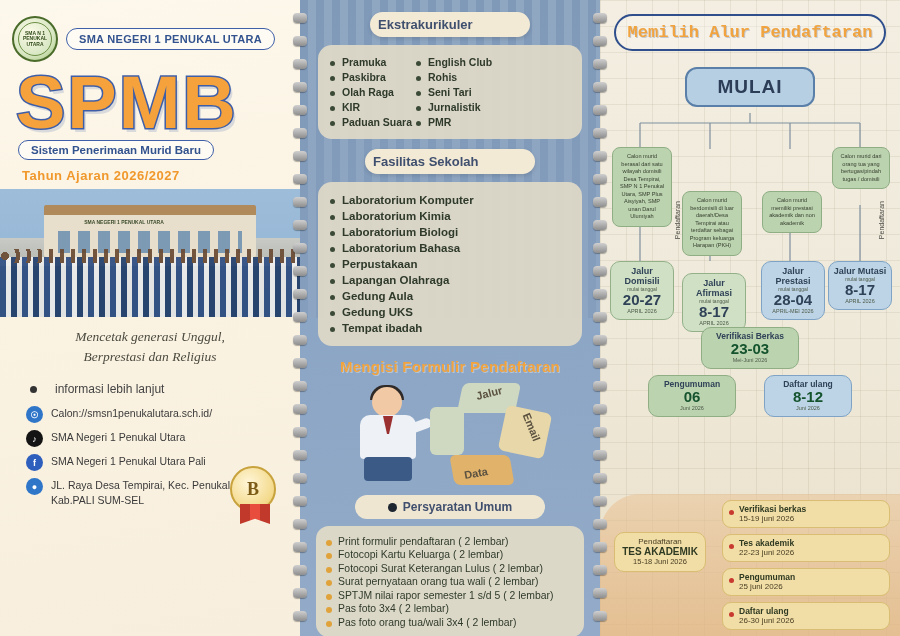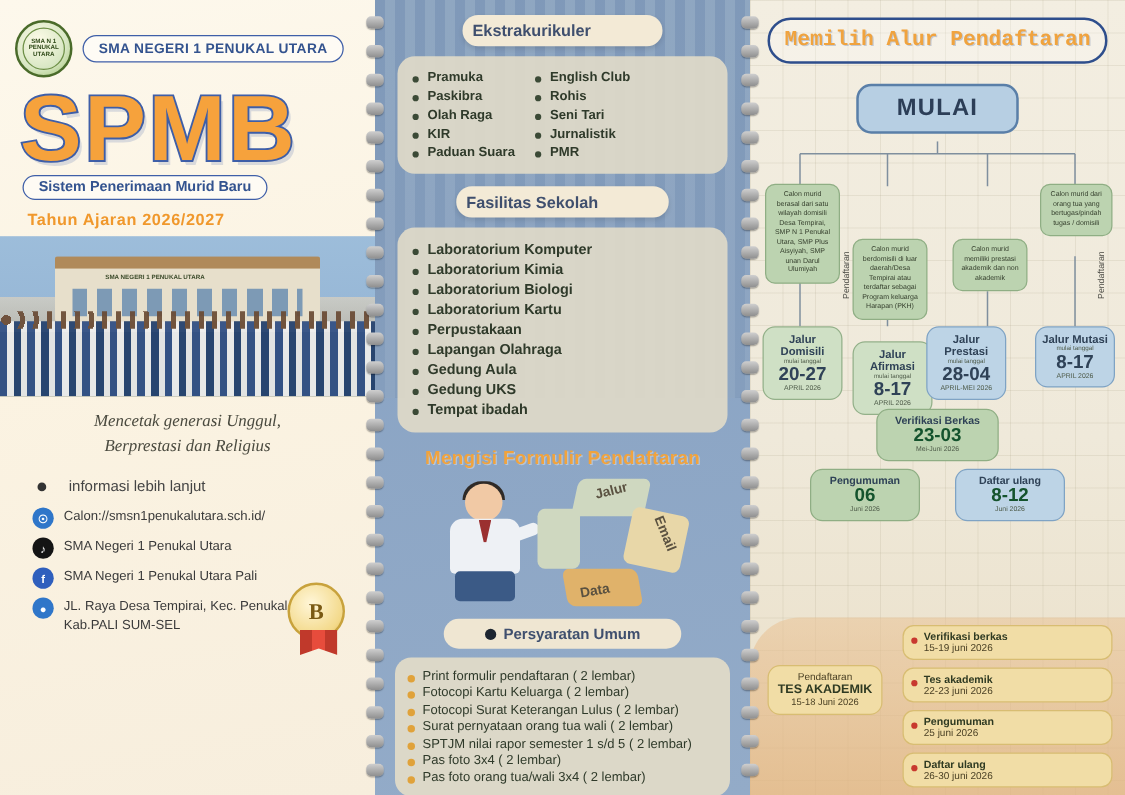--- a/index.html
+++ b/index.html
@@ -113,21 +113,21 @@
   .card-hd{
     position:relative; z-index:3; margin: 2px auto 0 auto; width: 160px; text-align:left;
     background:#f3ead6; border-radius: 14px; padding: 5px 8px;
     font-weight:bold; color:#3f4f6e; font-size: 13px;
     box-shadow: 0 2px 4px rgba(0,0,0,.12);
   }
   .card-body{
     position:relative; z-index:3; margin: 8px 4px 0 4px;
     background: rgba(228,221,200,.88); border-radius: 14px; padding: 8px 12px;
   }
-  .two-col{ display:flex; gap: 16px; }
+  .two-col{ display:flex; gap: 4px; }
   .bl{ list-style:none; }
   .bl li{ font-size: 10.5px; color:#2f3a2a; margin: 3px 0; padding-left: 12px; position:relative; font-weight:bold;}
   .bl li:before{ content:""; position:absolute; left:0; top:5px; width:5px;height:5px;border-radius:50%; background:#3b4a36; }
   .bl.big li{ font-size: 11.5px; margin: 4px 0; }
 
   .form-title{
     position:relative; z-index:3; text-align:center; margin-top: 12px;
     font-size: 15px; font-weight: bold; color:#f0a33e; letter-spacing:.3px;
     text-shadow: 1px 1px 0 rgba(255,255,255,.35);
   }
@@ -316,21 +316,21 @@
         </ul>
       </div>
     </div>
 
     <div class="card-hd" style="margin-top:10px;width:170px">Fasilitas Sekolah</div>
     <div class="card-body">
       <ul class="bl big">
         <li>Laboratorium Komputer</li>
         <li>Laboratorium Kimia</li>
         <li>Laboratorium Biologi</li>
-        <li>Laboratorium Kartu</li>
+        <li>Laboratorium Bahasa</li>
         <li>Perpustakaan</li>
         <li>Lapangan Olahraga</li>
         <li>Gedung Aula</li>
         <li>Gedung UKS</li>
         <li>Tempat ibadah</li>
       </ul>
     </div>
 
     <div class="form-title">Mengisi Formulir Pendaftaran</div>
 
@@ -395,21 +395,21 @@
         <div class="js">mulai tanggal</div>
         <div class="jd">20-27</div>
         <div class="jm">APRIL 2026</div>
       </div>
       <div class="jalur j-green" style="left:72px;top:160px">
         <div class="jt">Jalur Afirmasi</div>
         <div class="js">mulai tanggal</div>
         <div class="jd">8-17</div>
         <div class="jm">APRIL 2026</div>
       </div>
-      <div class="jalur j-blue" style="left:131px;top:148px">
+      <div class="jalur j-blue" style="left:151px;top:148px">
         <div class="jt">Jalur Prestasi</div>
         <div class="js">mulai tanggal</div>
         <div class="jd">28-04</div>
         <div class="jm">APRIL-MEI 2026</div>
       </div>
       <div class="jalur j-blue" style="left:218px;top:148px">
         <div class="jt">Jalur Mutasi</div>
         <div class="js">mulai tanggal</div>
         <div class="jd">8-17</div>
         <div class="jm">APRIL 2026</div>

